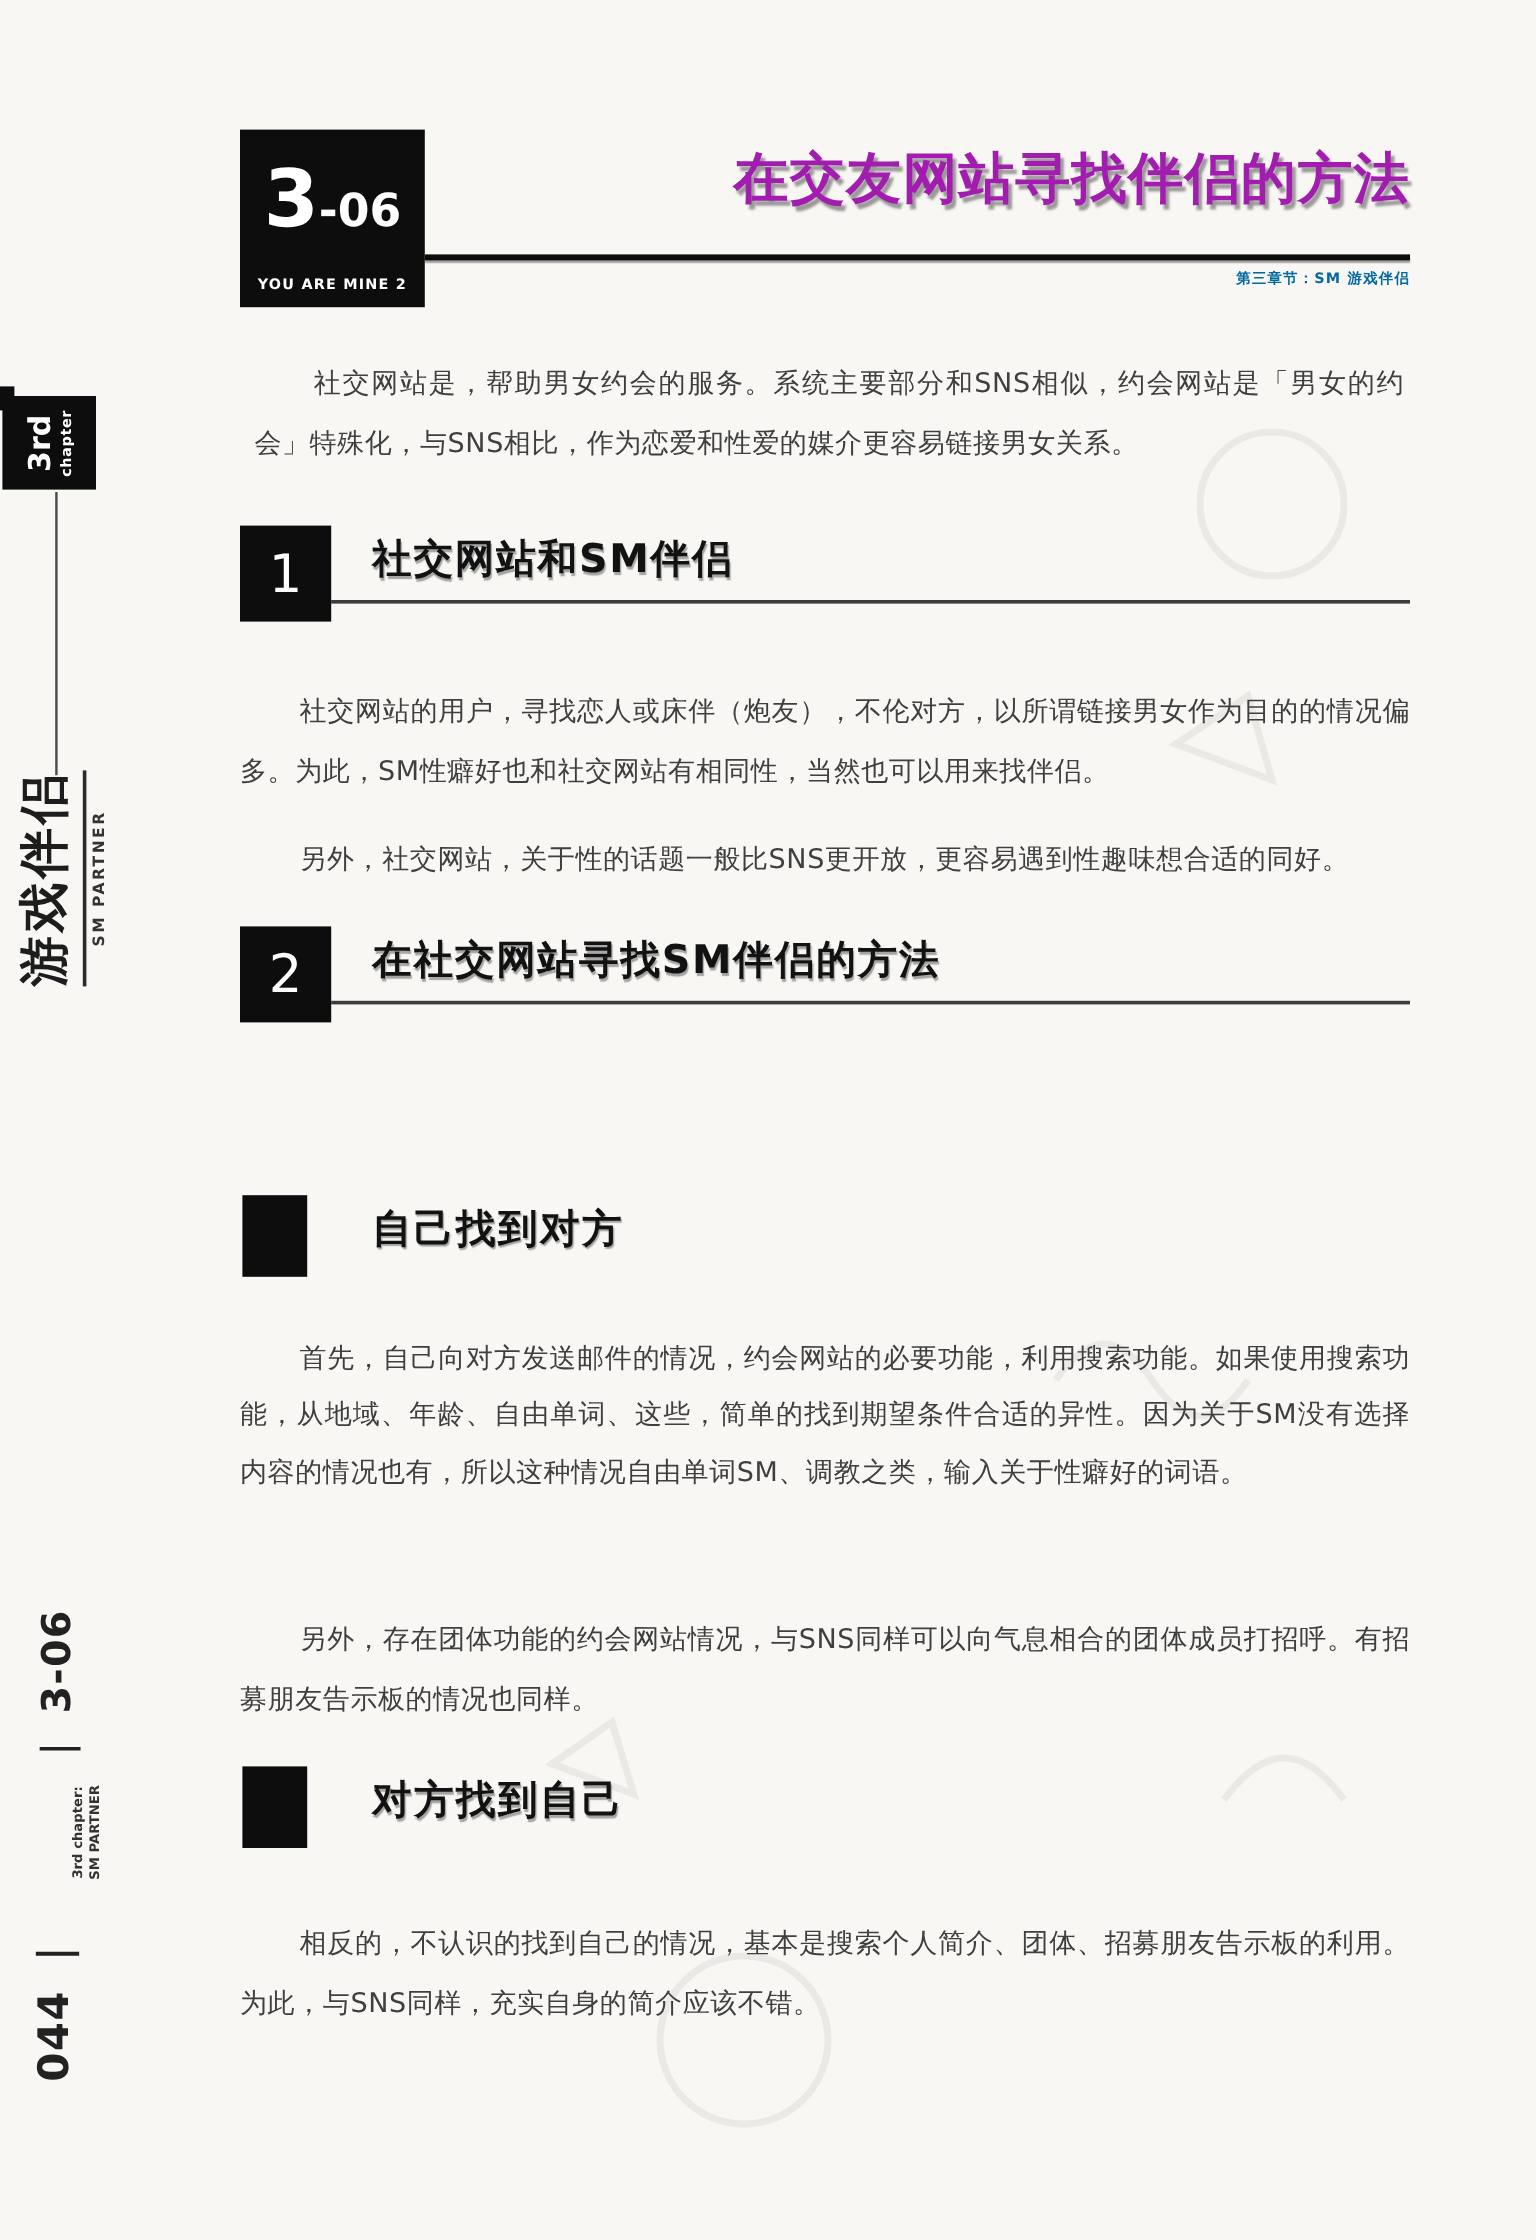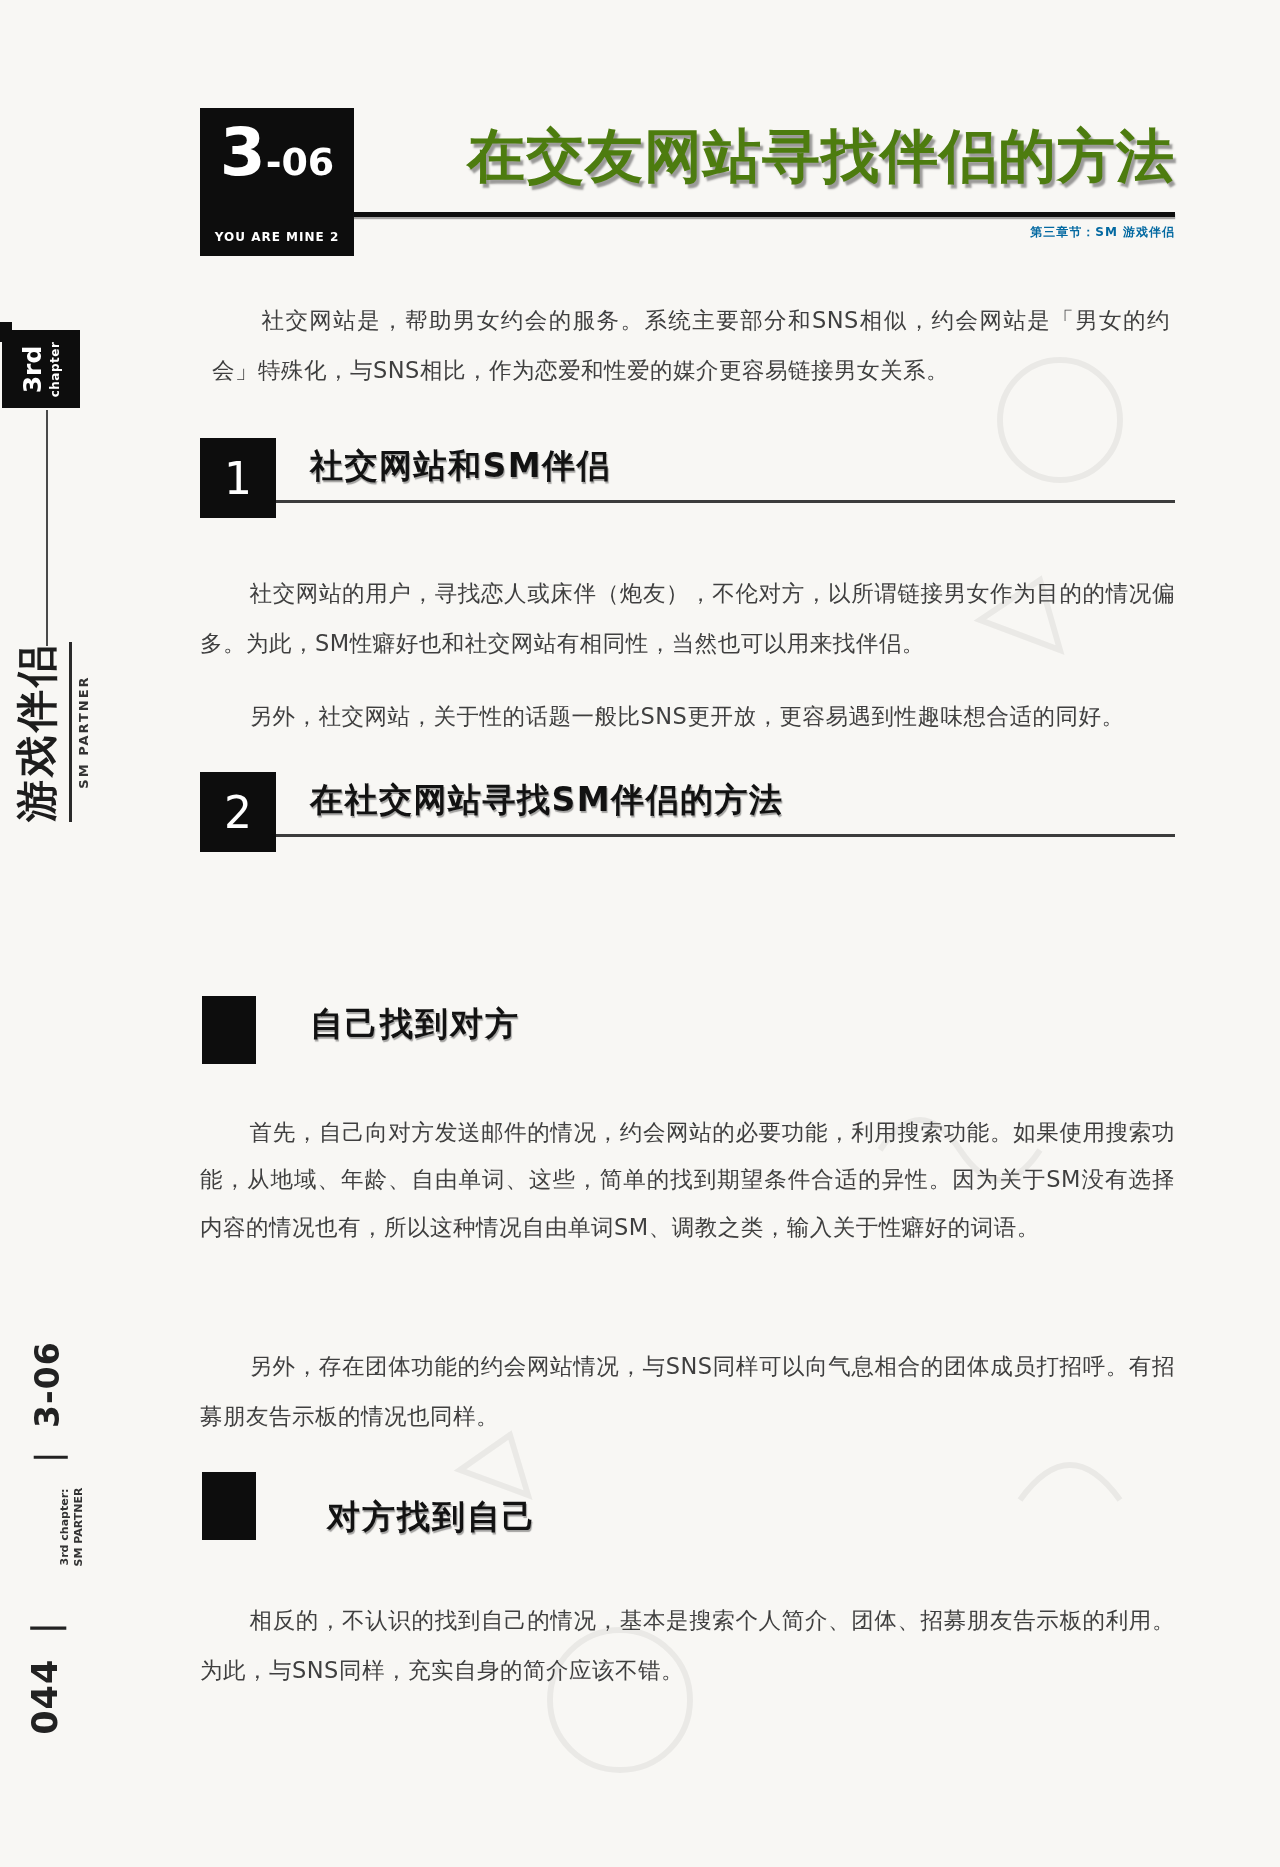--- a/index.html
+++ b/index.html
@@ -38,30 +38,30 @@
   .foot-sec .inner{font-size:33px;font-weight:bold;color:#222;letter-spacing:1px;}
   .foot-chap{left:46px;top:1476px;width:52px;height:102px;}
   .foot-chap .inner{font-size:11px;font-weight:bold;color:#333;line-height:14px;}
   .foot-page{left:6px;top:1598px;width:78px;height:148px;}
   .foot-page .inner{font-size:35px;font-weight:bold;color:#222;letter-spacing:1px;}
   
   .header-box{
     position:absolute;left:200px;top:108px;width:154px;height:148px;background:#0d0d0d;
     color:#fff;text-align:center;
   }
-  .header-box .num{margin-top:12px;line-height:1;}
+  .header-box .num{margin-top:25px;line-height:1;}
   .header-box .num .big{font-size:66px;font-weight:bold;}
   .header-box .num .small{font-size:38px;font-weight:bold;}
   .header-box .series{
     position:absolute;bottom:12px;left:0;right:0;
     font-size:12px;font-weight:bold;letter-spacing:1px;margin-top:33px;
   }
   .page-title{
     position:absolute;right:105px;top:118px;
-    font-size:58px;font-weight:bold;color:#4d7c0f;letter-spacing:1px;white-space:nowrap;
+    font-size:46px;font-weight:bold;color:#a21caf;letter-spacing:1px;white-space:nowrap;
     text-shadow:3px 4px 2px rgba(40,40,40,0.45);
   }
   .header-rule{position:absolute;left:354px;top:212px;width:821px;height:5px;background:#0d0d0d;
     box-shadow:0 2px 1px rgba(80,80,80,0.5);}
   .page-subtitle{
     position:absolute;right:105px;top:224px;
     font-size:12px;font-weight:bold;color:#0369a1;letter-spacing:1px;
   }
   
   .para{
@@ -160,16 +160,16 @@
   <div class="sec-rule" style="top:834px;"></div>
   <h2 class="sec-title" style="top:778px;margin:0;">在社交网站寻找SM伴侣的方法</h2>
 
 
   <div class="sub-square" style="top:996px;"></div>
   <h3 class="sub-title" style="top:1002px;margin:0;">自己找到对方</h3>
   <p class="para" style="top:1318px;">另外，存在团体功能的约会网站情况，与SNS同样可以向气息相合的团体成员打招呼。有招募朋友告示板的情况也同样。</p>
   <p class="para tight" style="top:1086px;">首先，自己向对方发送邮件的情况，约会网站的必要功能，利用搜索功能。如果使用搜索功能，从地域、年龄、自由单词、这些，简单的找到期望条件合适的异性。因为关于SM没有选择内容的情况也有，所以这种情况自由单词SM、调教之类，输入关于性癖好的词语。</p>
 
   <div class="sub-square" style="top:1472px;"></div>
-  <h3 class="sub-title" style="top:1478px;margin:17px;">对方找到自己</h3>
+  <h3 class="sub-title" style="top:1478px;margin:0;">对方找到自己</h3>
   <p class="para" style="top:1572px;">相反的，不认识的找到自己的情况，基本是搜索个人简介、团体、招募朋友告示板的利用。为此，与SNS同样，充实自身的简介应该不错。</p>
 
 </div>
 
 </body></html>

